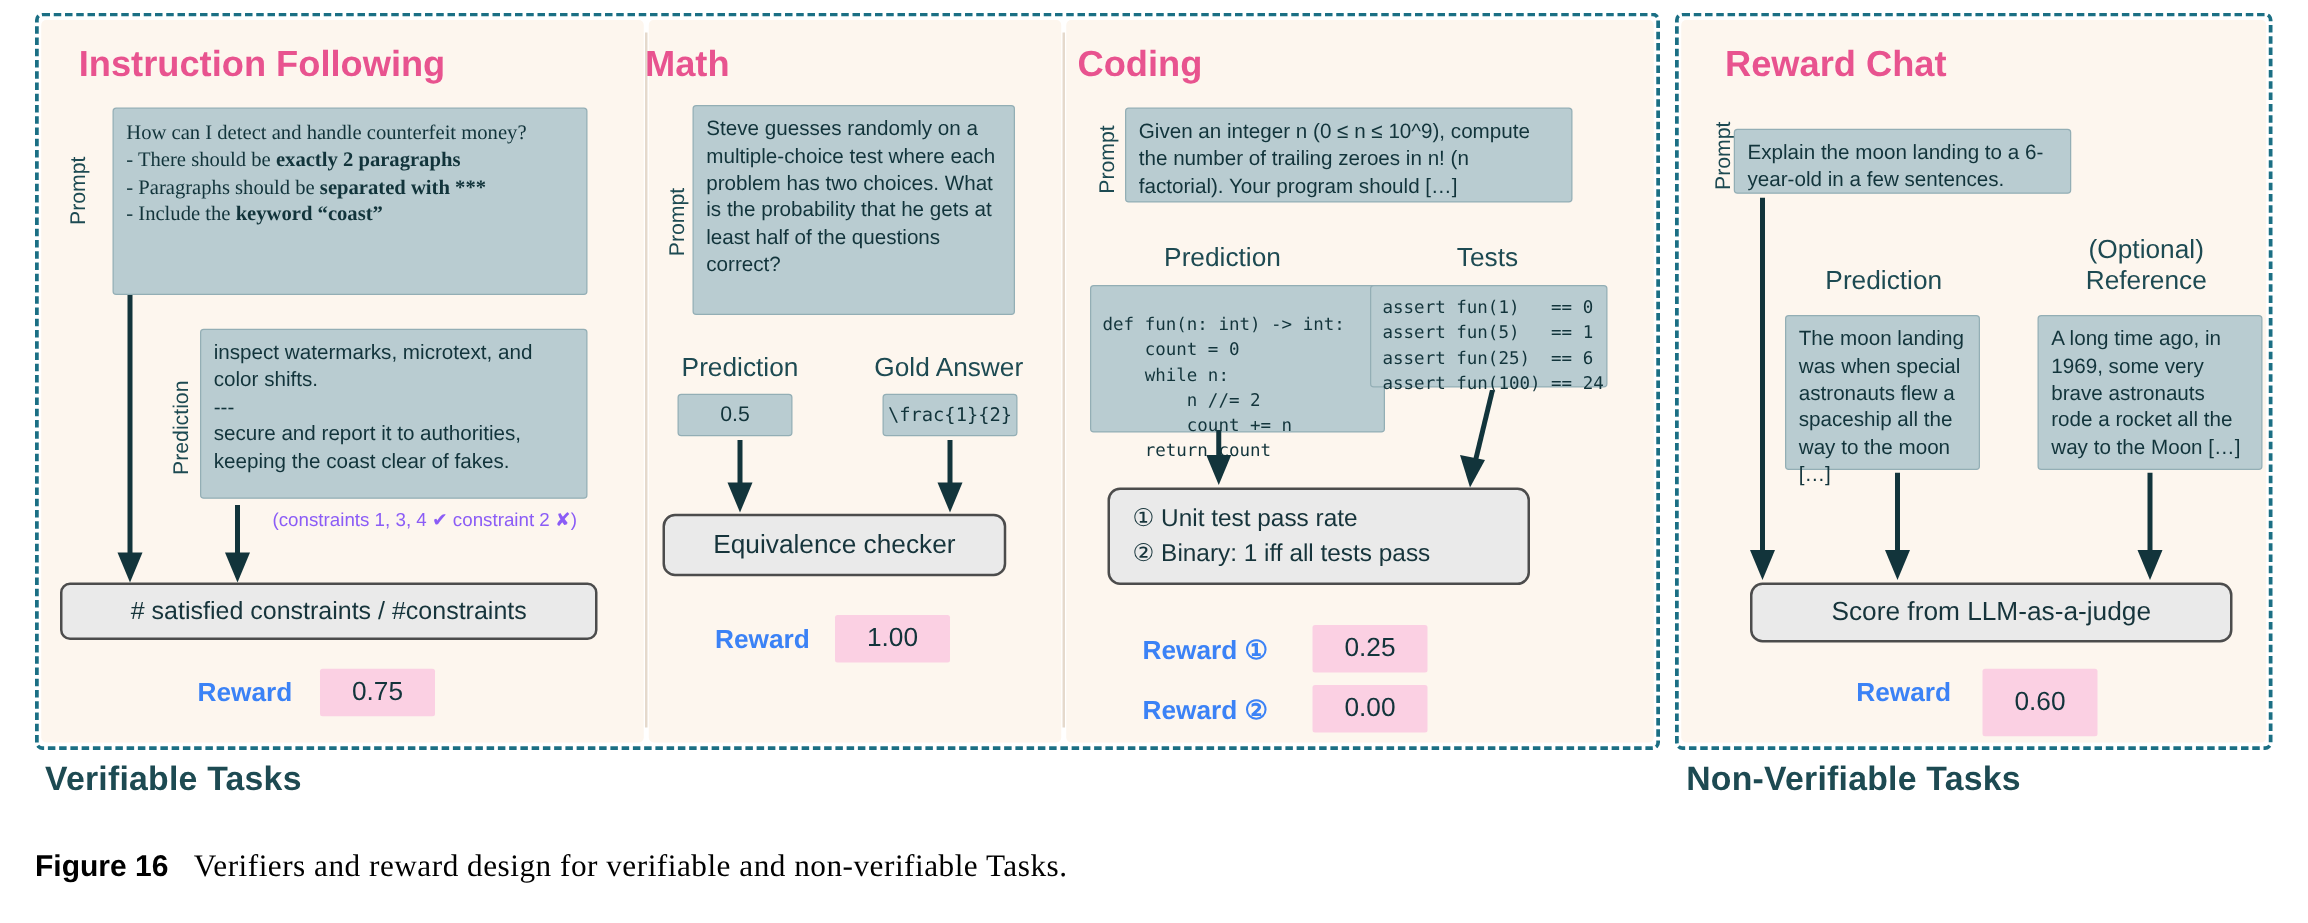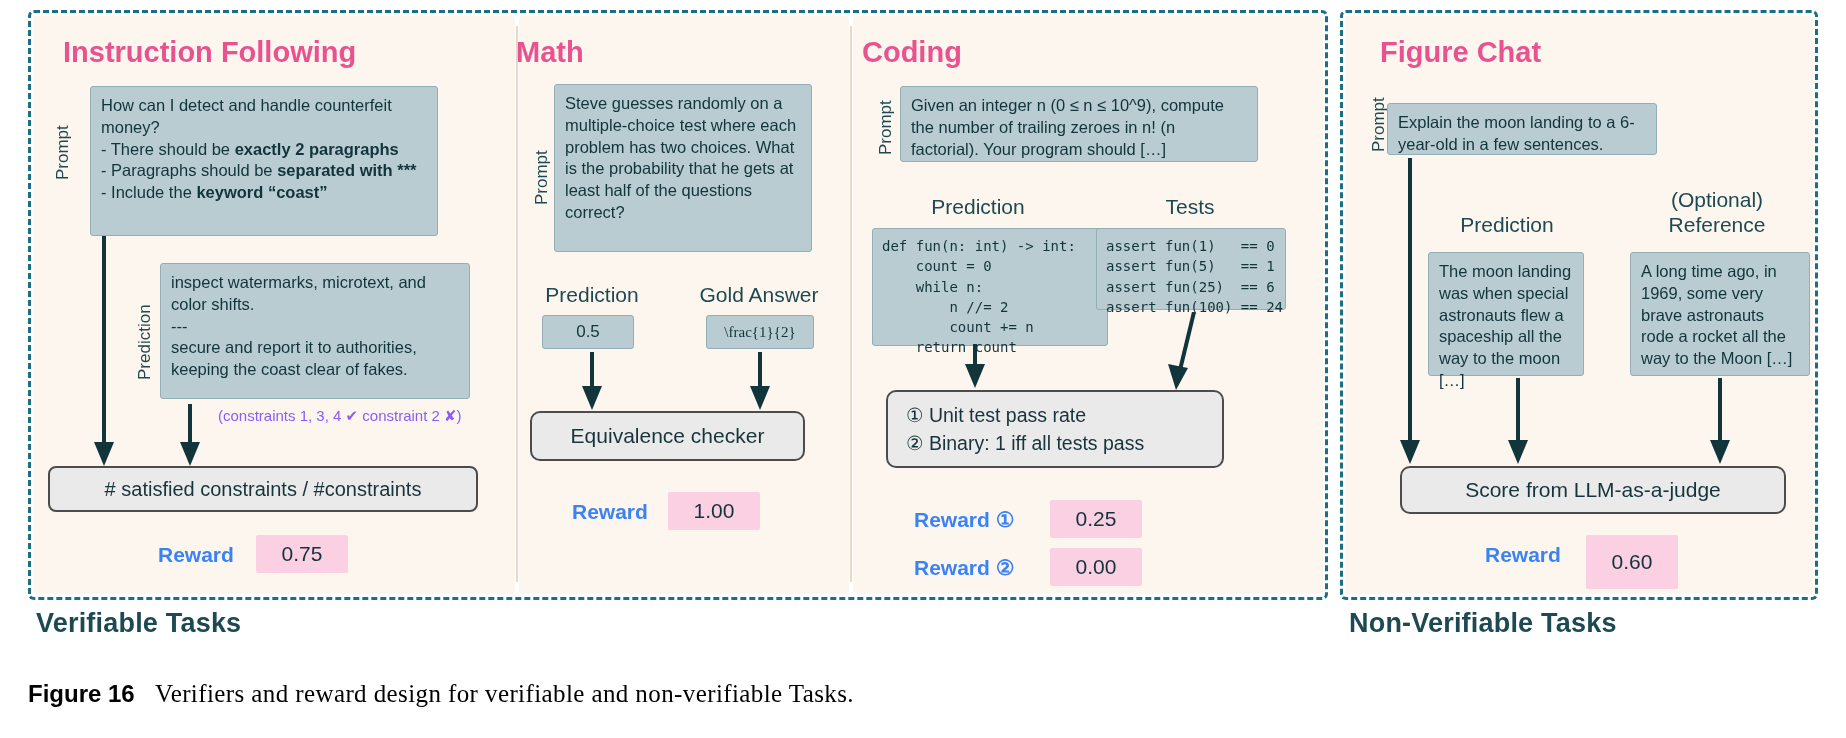--- a/index.html
+++ b/index.html
@@ -186,26 +186,26 @@
   <div class="panel" id="panel-if"></div>
   <div class="panel" id="panel-math"></div>
   <div class="panel" id="panel-code"></div>
   <div class="panel" id="panel-chat"></div>
   <div class="panel-sep" id="sep1"></div>
   <div class="panel-sep" id="sep2"></div>
 
   <div class="panel-title" id="title-if">Instruction Following</div>
   <div class="panel-title" id="title-math">Math</div>
   <div class="panel-title" id="title-code">Coding</div>
-  <div class="panel-title" id="title-chat">Figure Chat</div>
+  <div class="panel-title" id="title-chat">Reward Chat</div>
 
   <div class="vlabel" style="left:53px; top:180px;">Prompt</div>
   <div class="vlabel" style="left:135px; top:380px;">Prediction</div>
 
-  <div class="tbox" style="left:90px; top:86px; width:348px; height:150px;">
+  <div class="tbox" style="left:90px; top:86px; width:380px; height:150px;font-family:Liberation Serif, serif;">
     <div>How can I detect and handle counterfeit money?</div>
     <div><span>- There should be </span><b>exactly 2 paragraphs</b></div>
     <div><span>- Paragraphs should be </span><b>separated with ***</b></div>
     <div><span>- Include the </span><b>keyword “coast”</b></div>
   </div>
 
   <div class="tbox" style="left:160px; top:263px; width:310px; height:136px;">
     <div>inspect watermarks, microtext, and color shifts.</div>
     <div>---</div>
     <div>secure and report it to authorities, keeping the coast clear of fakes.</div>
@@ -234,21 +234,21 @@
   <div class="vlabel" style="left:532px; top:205px;">Prompt</div>
 
   <div class="tbox" style="left:554px; top:84px; width:258px; height:168px;">
     <span>Steve guesses randomly on a multiple-choice test where each problem has two choices. What is the probability that he gets at least half of the questions correct?</span>
   </div>
 
   <div class="chead big" style="left:528px; top:283px; width:128px;">Prediction</div>
   <div class="chead big" style="left:676px; top:283px; width:166px;">Gold Answer</div>
 
   <div class="valbox" style="left:542px; top:315px; width:92px; height:34px;">0.5</div>
-  <div class="valbox mono" style="left:706px; top:315px; width:108px; height:34px;font-family:Liberation Serif, serif;">\frac{1}{2}</div>
+  <div class="valbox mono" style="left:706px; top:315px; width:108px; height:34px;">\frac{1}{2}</div>
 
   <svg class="arrow" style="left:572px; top:352px; width:40px; height:62px;" viewBox="0 0 40 62">
     <line x1="20" y1="0" x2="20" y2="40" stroke="#12343b" stroke-width="4"></line>
     <polygon points="20,58 10,34 30,34" fill="#12343b"></polygon>
   </svg>
   <svg class="arrow" style="left:740px; top:352px; width:40px; height:62px;" viewBox="0 0 40 62">
     <line x1="20" y1="0" x2="20" y2="40" stroke="#12343b" stroke-width="4"></line>
     <polygon points="20,58 10,34 30,34" fill="#12343b"></polygon>
   </svg>
 
@@ -261,21 +261,21 @@
 
   <div class="vlabel" style="left:876px; top:155px;">Prompt</div>
 
   <div class="tbox" style="left:900px; top:86px; width:358px; height:76px;">
     <span>Given an integer n (0 ≤ n ≤ 10^9), compute the number of trailing zeroes in n! (n factorial). Your program should […]</span>
   </div>
 
   <div class="chead big" style="left:878px; top:195px; width:200px;">Prediction</div>
   <div class="chead big" style="left:1110px; top:195px; width:160px;">Tests</div>
 
-  <div class="tbox code" style="left:872px; top:228px; width:236px; height:118px; padding:7px 9px;"><span>def fun(n: int) -&gt; int:
+  <div class="tbox code" style="left:872px; top:228px; width:236px; height:118px; padding:21px 9px;"><span>def fun(n: int) -&gt; int:
     count = 0
     while n:
         n //= 2
         count += n
     return count</span></div>
   <div class="tbox code" style="left:1096px; top:228px; width:190px; height:82px; padding:7px 9px;"><span>assert fun(1)   == 0
 assert fun(5)   == 1
 assert fun(25)  == 6
 assert fun(100) == 24</span></div>
 

